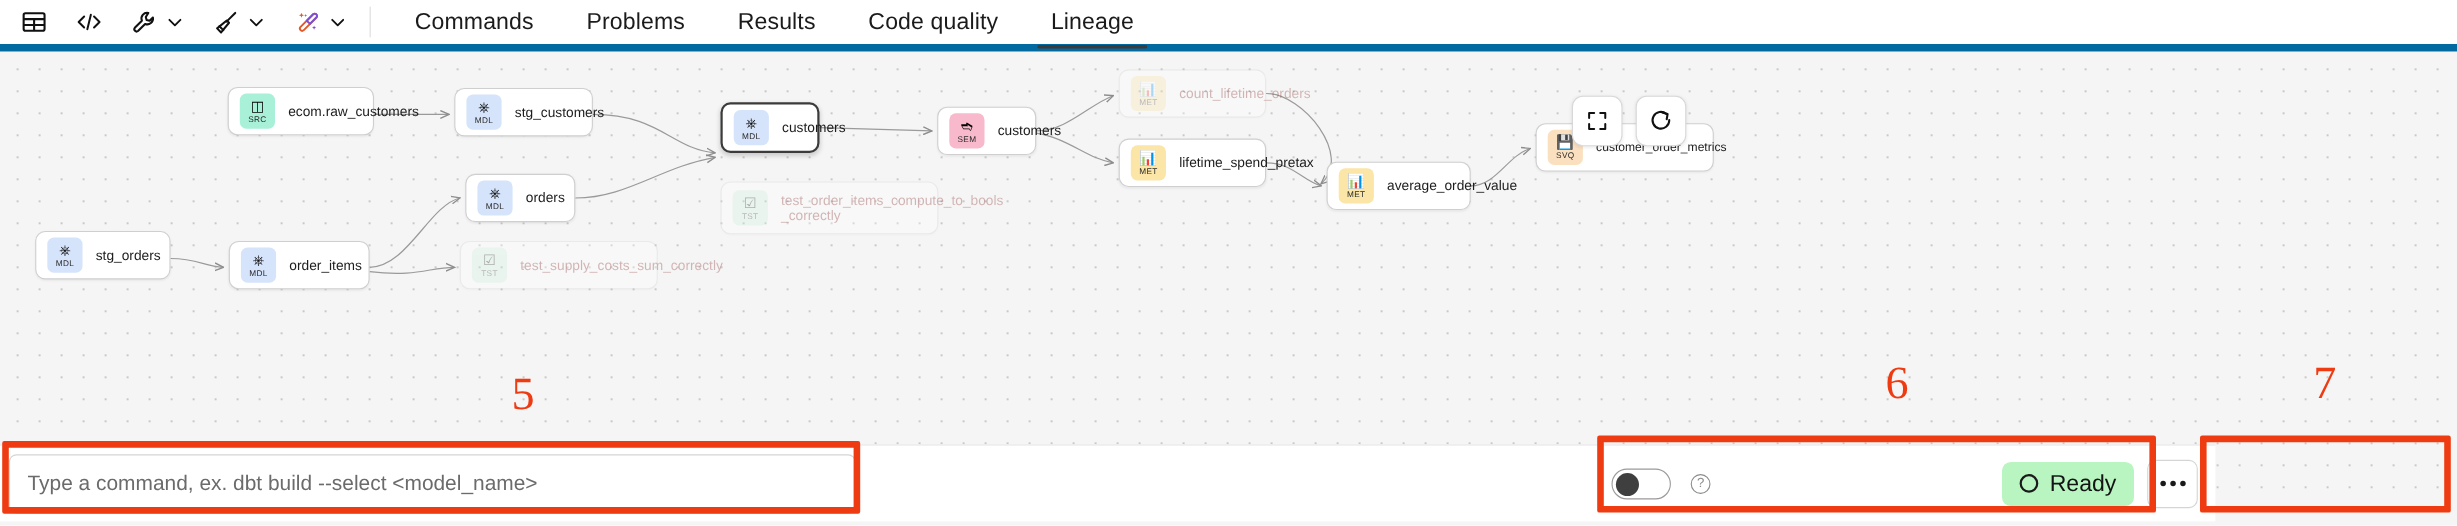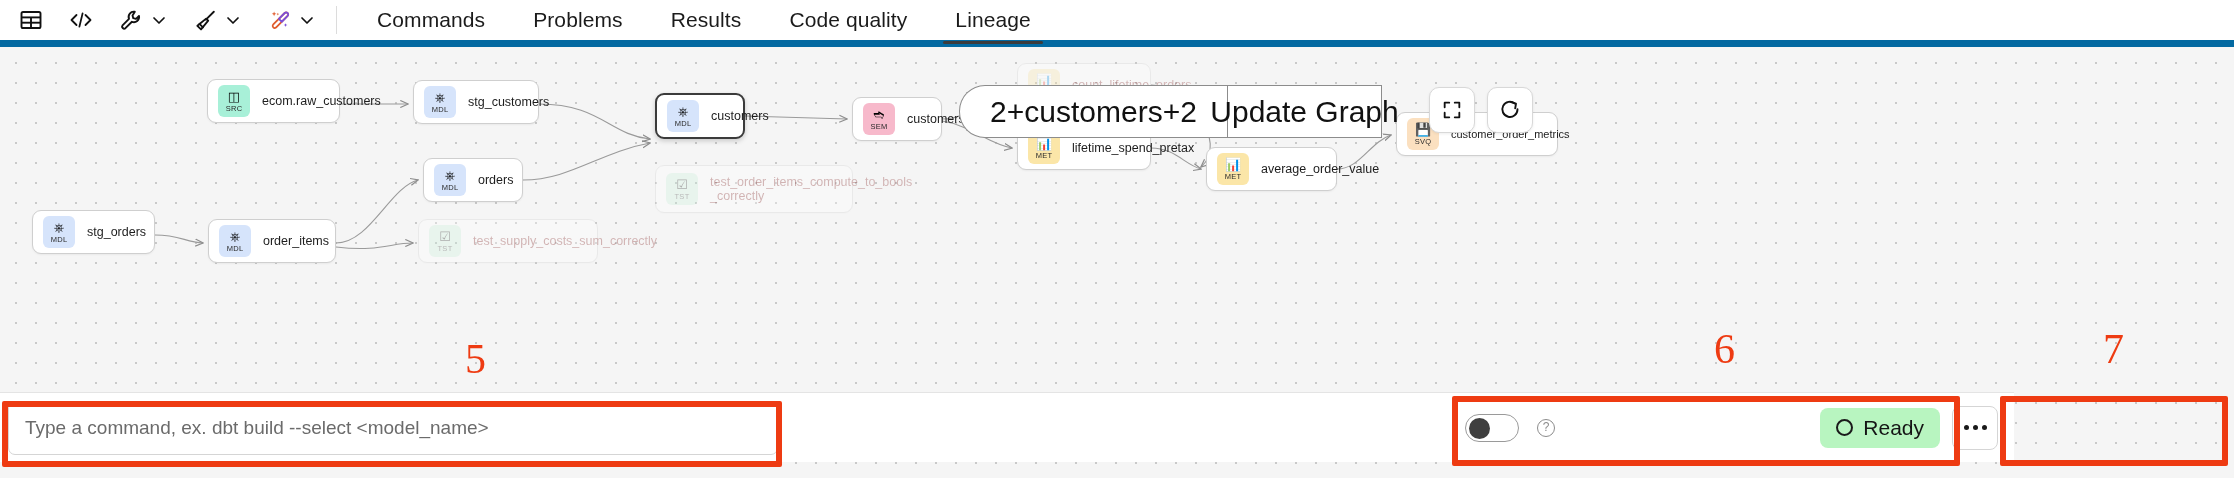--- a/index.html
+++ b/index.html
@@ -104,21 +104,21 @@
     border: 1px solid #8c8c8c;
     display: flex; align-items: center; justify-content: center;
     padding: 0 18px;
     font-size: 30px; color: #111; white-space: nowrap;
   }
   .ov-pill { border-radius: 26px 26px 26px 26px; border-right: none; border-radius: 26px 0 0 26px; }
   .ov-plain { border-left: 1px solid #8c8c8c; }
 
   
   .bottombar {
-    position: absolute; left: 0; bottom: 16px;
+    position: absolute; left: 0; bottom: 4px;
     width: 2014px; height: 70px;
     background: #ffffff;
     border-top: 1px solid #e4e4e4;
     display: flex; align-items: center;
     z-index: 60;
   }
   .cmd-input {
     position: absolute; left: 8px; top: 8px;
     width: 770px; height: 54px;
     border: 1px solid #d5d5d5; border-radius: 7px;
@@ -410,28 +410,20 @@
           <polyline points="9,20 4,20 4,15"></polyline>
       </svg>
     </div>
     <div class="fbtn" style="left:1487px; top:40px;">
       <svg width="24" height="24" viewBox="0 0 24 24" fill="none" stroke="#111" stroke-width="1.9" stroke-linecap="round" stroke-linejoin="round">
         <path d="M19.5 11.2a7.6 7.6 0 1 1-2.6-5.6"></path>
         <polyline points="13.2,4.2 18,5.6 17.2,10.4"></polyline>
       </svg>
     </div>
 
-    <div class="overlay-strip" style="left:959px; top:38px;">
-      <div class="ov-box ov-pill" style="width:268px;">
-        <span>2+customers+2</span>
-      </div>
-      <div class="ov-box ov-plain" style="width:155px;">
-        <span>Update Graph</span>
-      </div>
-    </div>
   </div>
 
   <div class="bottombar">
     <input class="cmd-input" type="text" placeholder="Type a command, ex. dbt build --select &lt;model_name&gt;" style="">
 
     <div class="defer-wrap">
       <div class="toggle">
         <div class="knob"></div>
       </div>
       <span class="help-icon">?</span>

